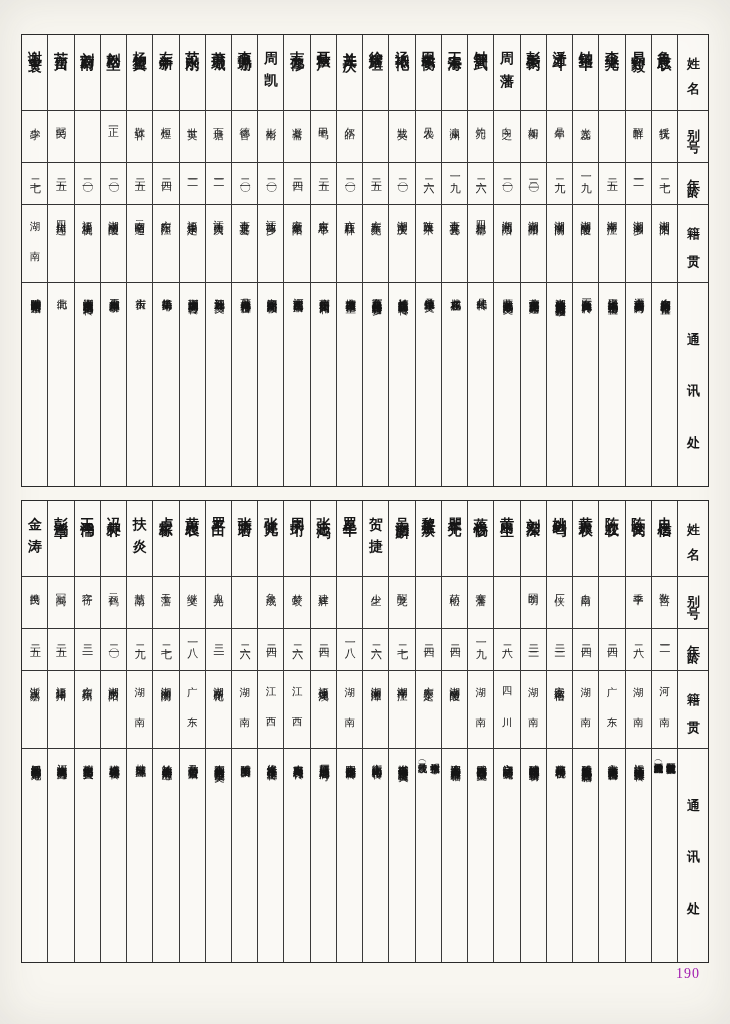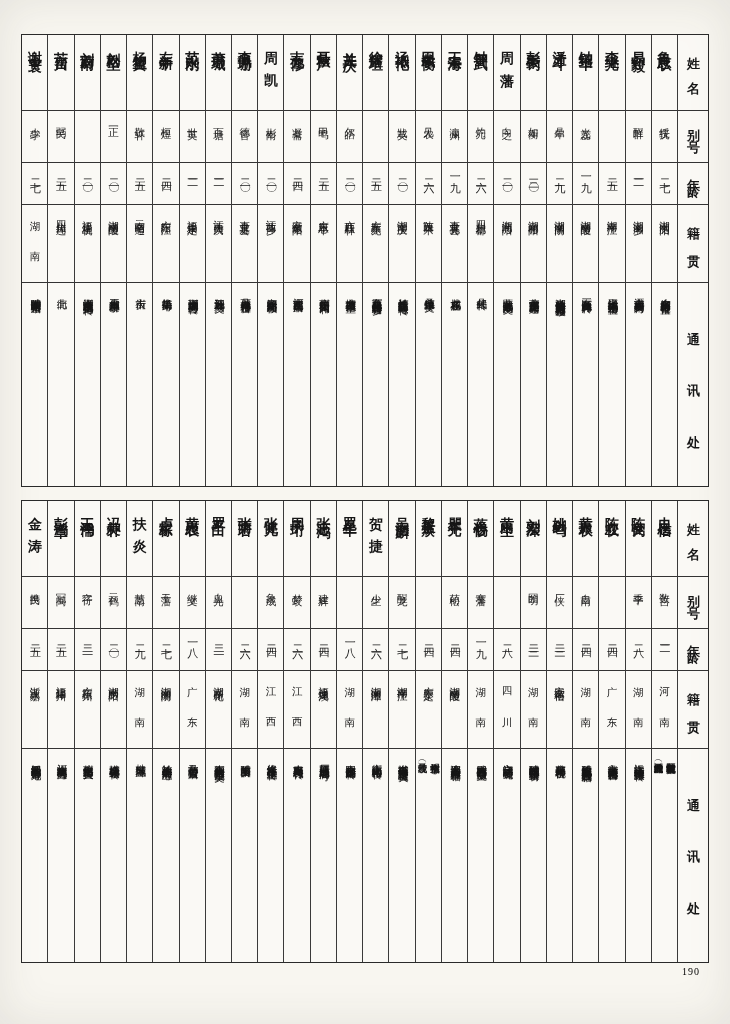--- a/index.html
+++ b/index.html
@@ -51,21 +51,21 @@
   .f-address.dense{font-size:9.5px;line-height:12.5px;letter-spacing:0;}
   
   .head .cell{font-weight:bold;font-size:13px;line-height:29px;}
   .head .hr0{height:76px;letter-spacing:24px;padding-top:12px;}
   .head .hr1{height:52px;letter-spacing:12px;padding-top:8px;}
   .head .hr2{height:42px;letter-spacing:5px;padding-top:6px;}
   .head .hr3{height:78px;letter-spacing:28px;padding-top:12px;}
   .head .hr4{flex:1;letter-spacing:52px;padding-top:38px;}
   .pagenum{
     position:absolute;right:30px;top:966px;
-    font-size:10px;letter-spacing:1px;color:#000000;
+    font-size:14px;letter-spacing:1px;color:#a21caf;
     font-family:"Liberation Serif","DejaVu Serif",serif;
   }
 </style>
 </head>
 <body>
 
 <div class="page">
   <section class="vtable" id="table-top">
       <div class="col head">
         <div class="cell hr0">姓名</div>

